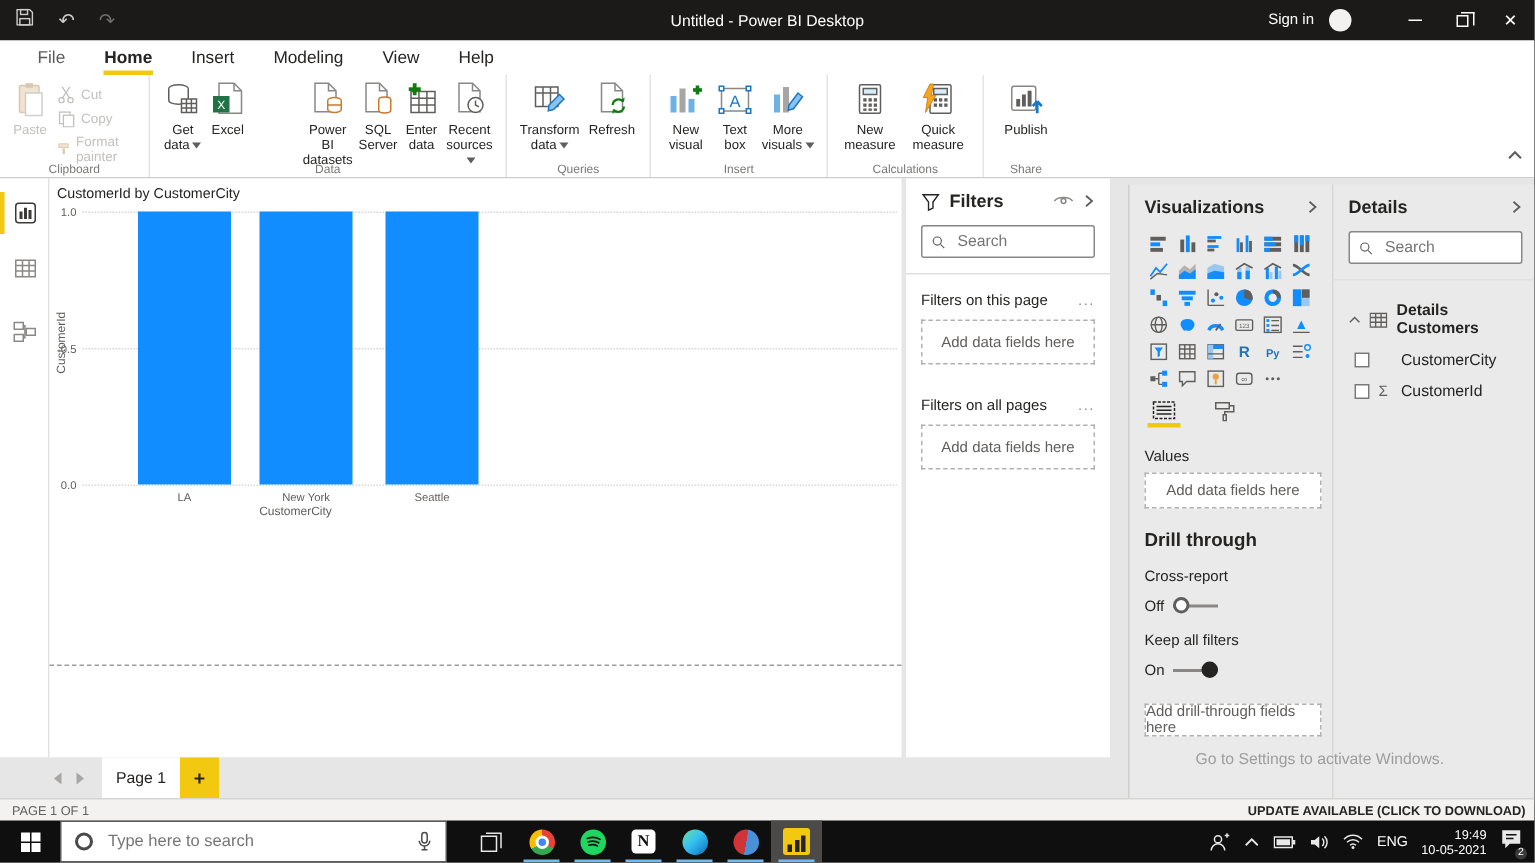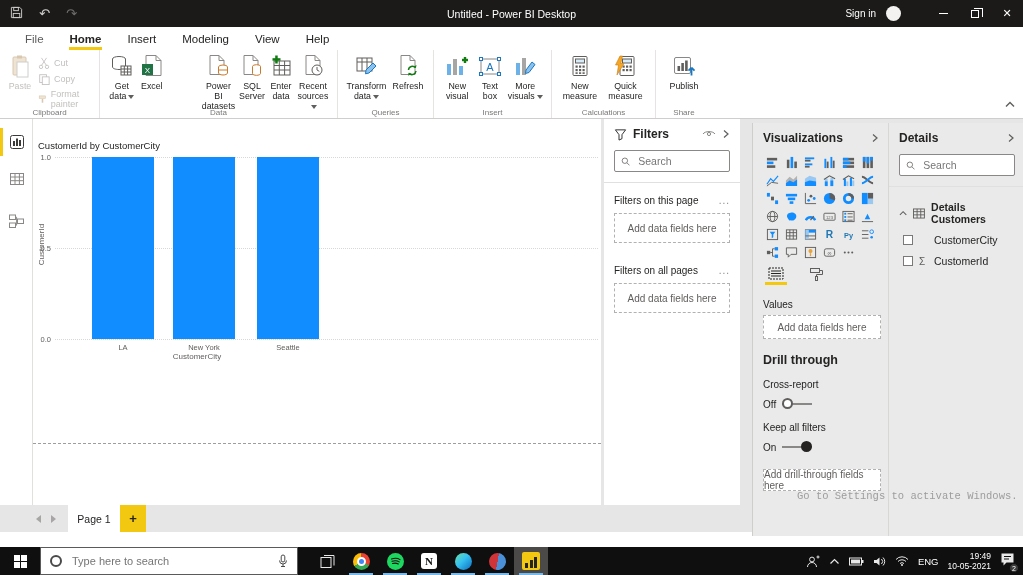--- a/index.html
+++ b/index.html
@@ -43,21 +43,21 @@
   .srow{display:flex;align-items:center;gap:4px;font-size:9px;color:#c3c1bf;}
   .ribbon-collapse{position:absolute;right:8px;bottom:6px;}
 
   
   .main{position:absolute;left:0;top:119px;width:1023px;height:413px;background:#e6e6e6;}
   .view-sidebar{position:absolute;left:0;top:0;width:33px;height:386px;background:#fff;border-right:1px solid #e1e0de;}
   .vs-item{position:relative;width:33px;height:30px;display:flex;align-items:center;justify-content:center;}
   .vs-item.active:before{content:"";position:absolute;left:0;top:1px;bottom:1px;width:3px;background:#f2c811;}
 
   .canvas{position:absolute;left:33px;top:0;width:568px;height:386px;background:#fff;}
-  .visual{position:absolute;left:0;top:16px;width:568px;height:230px;}
+  .visual{position:absolute;left:0;top:0;width:568px;height:230px;}
   .vtitle{position:absolute;left:5px;top:5px;font-size:9.5px;color:#252423;}
   .plot{position:absolute;left:22px;top:22px;width:543px;height:182px;}
   .gline{position:absolute;left:0;right:0;border-top:1px dotted #d8d8d8;}
   .bar{position:absolute;background:#118DFF;}
   .ytick{position:absolute;left:0;width:18px;text-align:right;font-size:7.5px;color:#605e5c;}
   .ylab{position:absolute;left:-42px;top:105px;width:100px;text-align:center;font-size:8px;color:#605e5c;transform:rotate(-90deg);}
   .catlab{position:absolute;top:208px;width:60px;text-align:center;font-size:7.5px;color:#605e5c;}
   .xlab{position:absolute;left:60px;top:217px;width:208px;text-align:center;font-size:8px;color:#605e5c;}
   .sel-line{position:absolute;left:0;right:0;top:324px;border-top:1px dashed #9d9d9d;}
 
@@ -99,21 +99,21 @@
 
   .fieldspane{position:absolute;left:135px;top:0;right:0;height:413px;border-left:1px solid #d8d7d5;padding:8px 8px 0 10px;}
   .ftable{display:flex;align-items:center;gap:6px;margin-top:14px;font-size:10.5px;font-weight:bold;color:#252423;}
   .frow{display:flex;align-items:center;gap:6px;margin-top:9px;margin-left:4px;font-size:10.5px;color:#252423;}
   .cbx{width:10px;height:10px;border:1px solid #7a7977;background:#fff;flex:none;}
   .sigma{font-size:10px;color:#605e5c;width:9px;}
   .frow .noagg{width:9px;}
 
   .watermark{position:absolute;left:44px;top:366px;color:#9d9d9d;pointer-events:none;}
   .wm1{font-size:16px;font-weight:300;}
-  .wm2{font-size:10.5px;margin-top:1px;font-family:Liberation Mono, monospace;}
+  .wm2{font-size:10.5px;margin-top:11px;}
 
   
   .pagebar{position:absolute;left:0;top:386px;width:752px;height:27px;background:#e6e6e6;display:flex;align-items:center;}
   .pg-arrows{display:flex;gap:10px;margin-left:36px;margin-right:12px;}
   .tri{width:0;height:0;border-top:4px solid transparent;border-bottom:4px solid transparent;}
   .tri.left{border-right:5px solid #a7a6a4;}
   .tri.right{border-left:5px solid #a7a6a4;}
   .pagetab{height:27px;background:#fff;display:flex;align-items:center;justify-content:center;
            width:52px;font-size:10.5px;color:#252423;}
   .addtab{height:27px;width:26px;background:#f2c811;display:flex;align-items:center;justify-content:center;
@@ -853,20 +853,24 @@
     <div class="pagebar">
       <div class="pg-arrows">
         <span class="tri left"></span>
         <span class="tri right"></span>
       </div>
       <div class="pagetab">Page 1</div>
       <div class="addtab">+</div>
     </div>
   </div>
 
+  <div class="statusbar">
+    <span class="sb-left">PAGE 1 OF 1</span>
+    <span class="sb-right">UPDATE AVAILABLE (CLICK TO DOWNLOAD)</span>
+  </div>
 
   <div class="taskbar">
     <div class="startbtn">
       <span class="winlogo">
           <span></span>
           <span></span>
           <span></span>
           <span></span>
         </span>
     </div>

